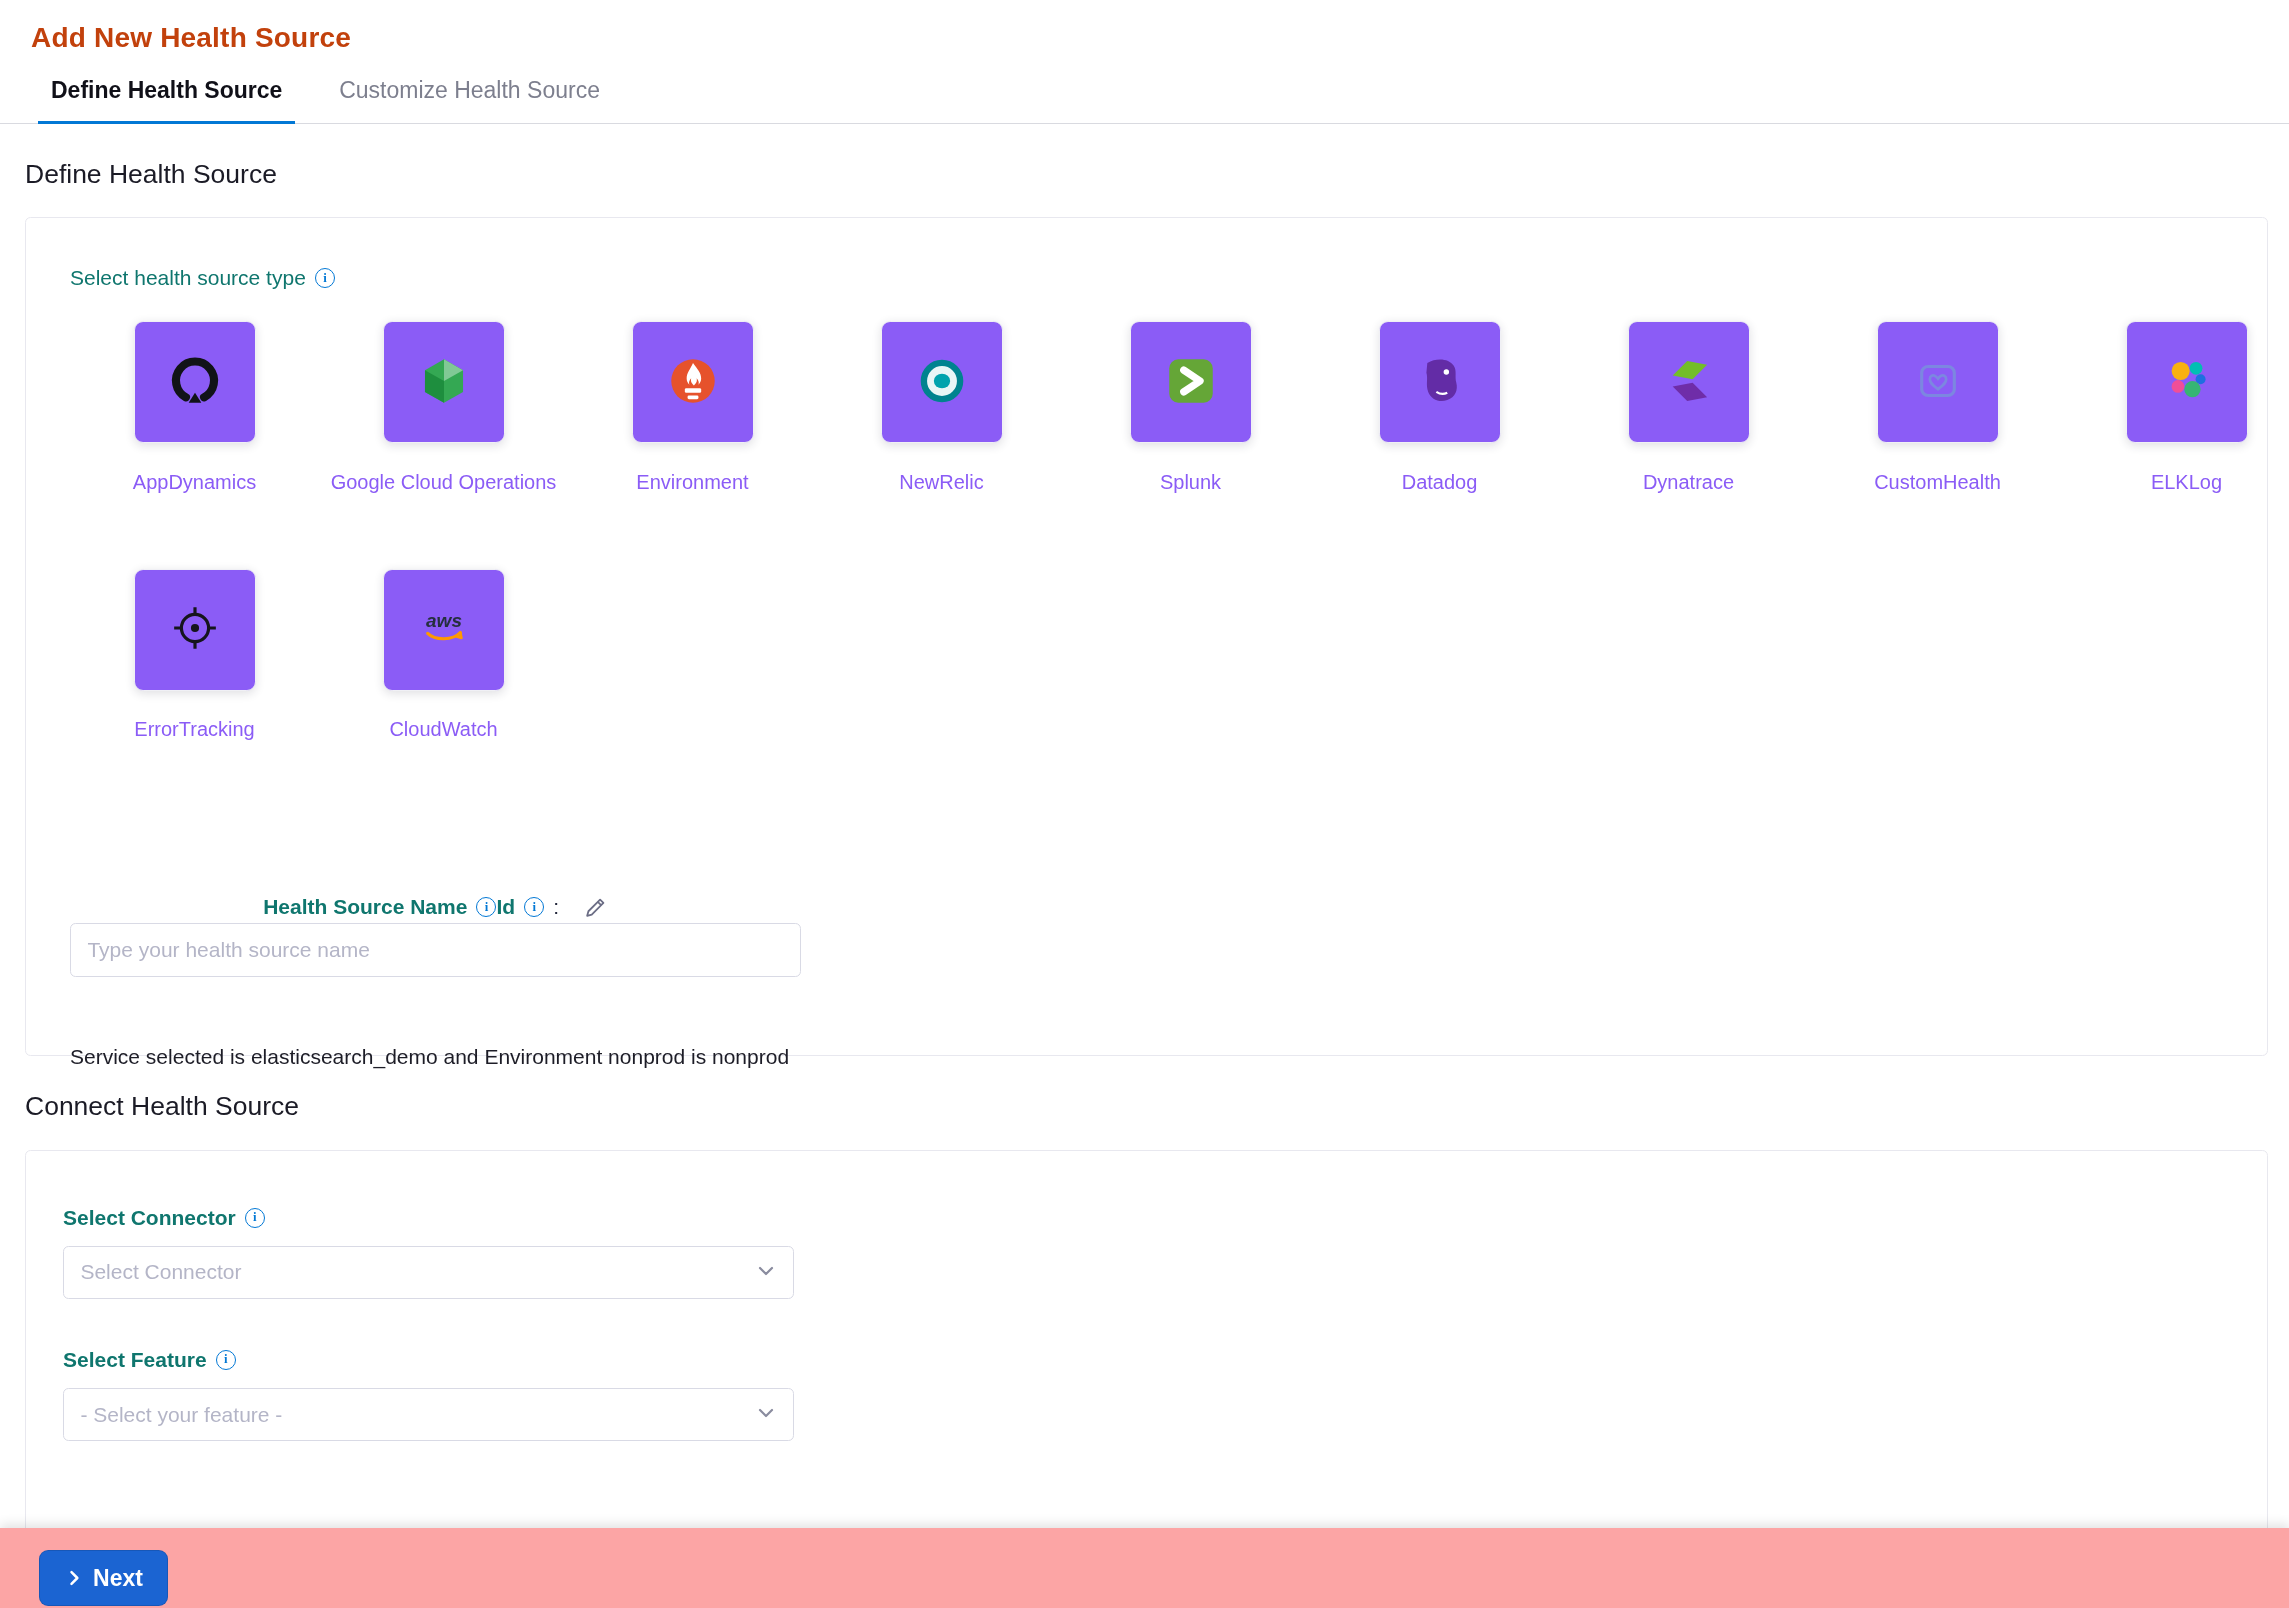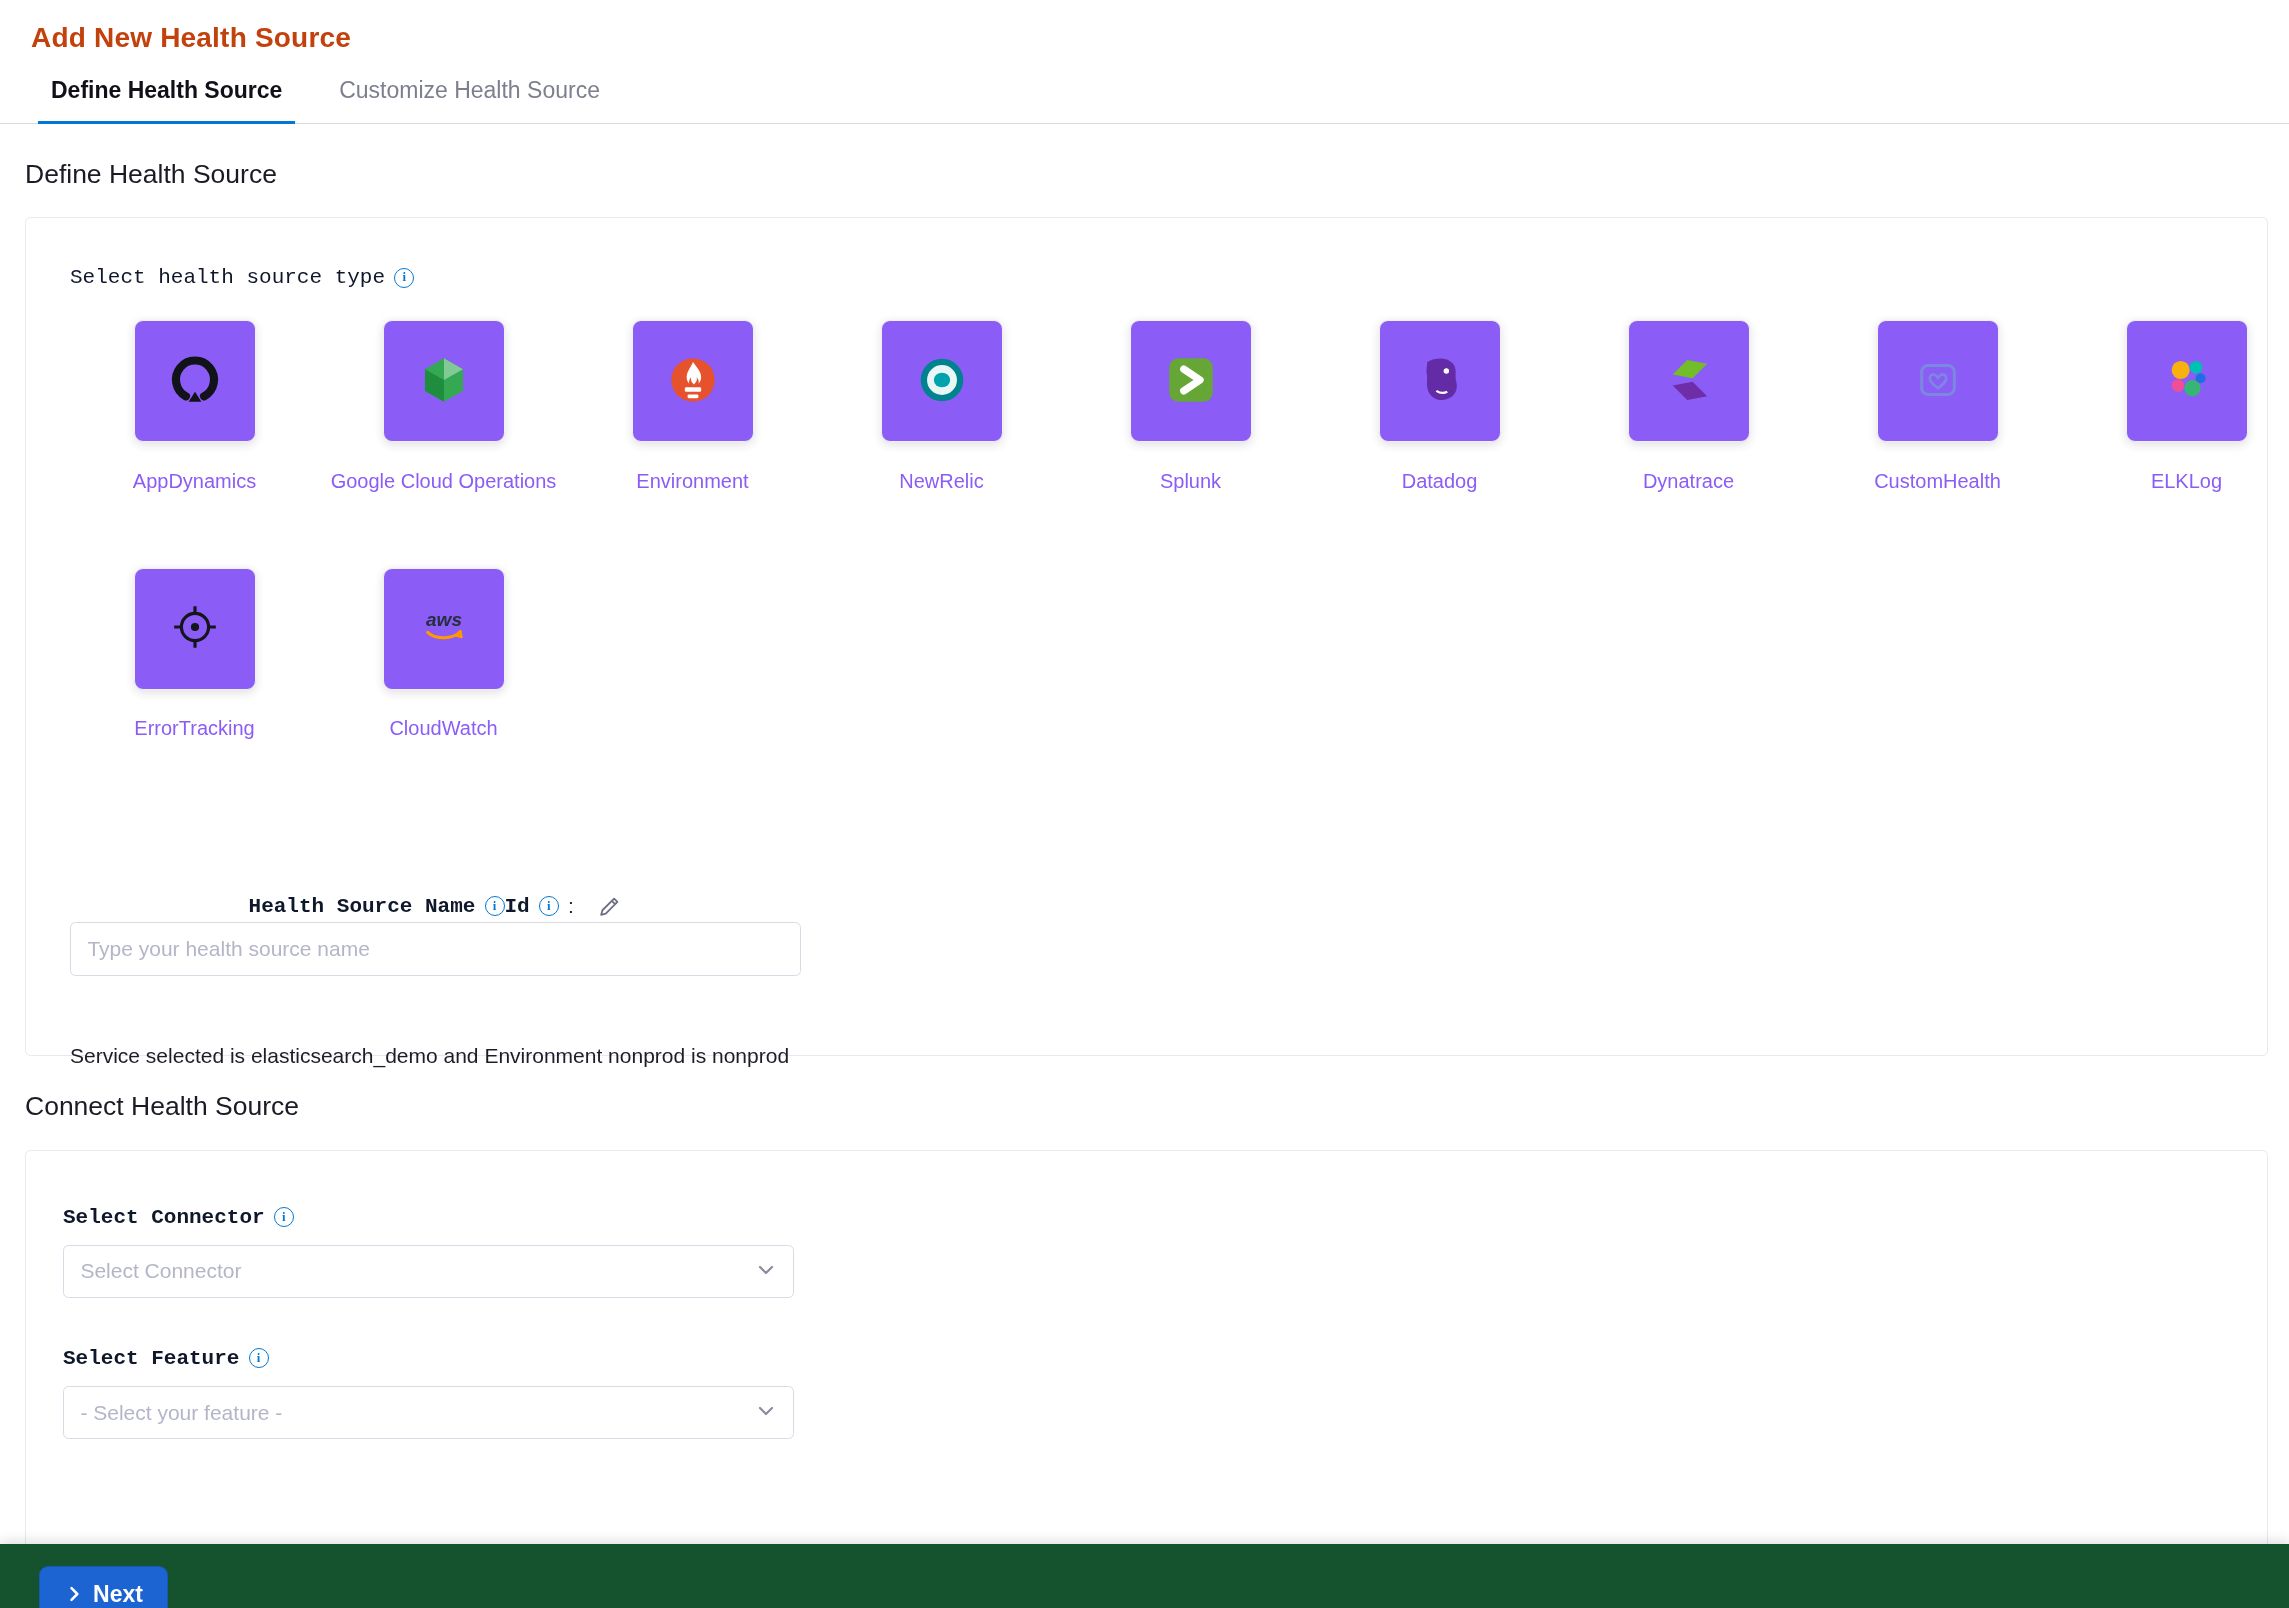--- a/index.html
+++ b/index.html
@@ -53,21 +53,21 @@
     margin: 27.4px 0 0 25px;
     width: 2243px;
     border: 0.9px solid #e8e8ef;
     border-radius: 5.5px;
     background: #fff;
   }
   .panel-define { height: 839px; padding: 48px 0 0 44px; }
   .panel-connect { height: 512px; padding: 55px 0 0 37px; }
 
   .field-label-row { display: flex; align-items: center; gap: 9.1px; }
-  .field-label { font-size: 21px; color: #0f172a; font-family: Liberation Mono, monospace; }
+  .field-label { font-size: 21px; color: #0f766e; }
   .field-label.bold { font-weight: 700; }
 
   
   .info-icon {
     display: inline-flex; align-items: center; justify-content: center;
     width: 20px; height: 20px;
     border: 1.5px solid var(--accent, #0278d5);
     border-radius: 50%;
     color: var(--accent, #0278d5);
     font-size: 12.8px; font-weight: 700;
@@ -148,22 +148,22 @@
     cursor: pointer;
     background: #fff;
   }
   .dropdown .placeholder { font-size: 21px; color: #b4b5c7; }
   .gap-top { margin-top: 49px; }
 
   
   .footer {
     position: absolute;
     left: 0; right: 0; bottom: 0;
-    height: 64px;
-    background: #14532d;
+    height: 80px;
+    background: #fca5a5;
     box-shadow: 0 -3.7px 11px rgba(0,0,0,0.12);
     padding: 22px 0 0 39px;
   }
   .next-button {
     display: inline-flex; align-items: center; justify-content: center; gap: 9.1px;
     min-width: 129px; height: 56px;
     padding: 0 24px;
     background: var(--primary-button, #1b64d2);
     border: 0.9px solid rgba(0,0,0,0.12);
     border-radius: 9.1px;

